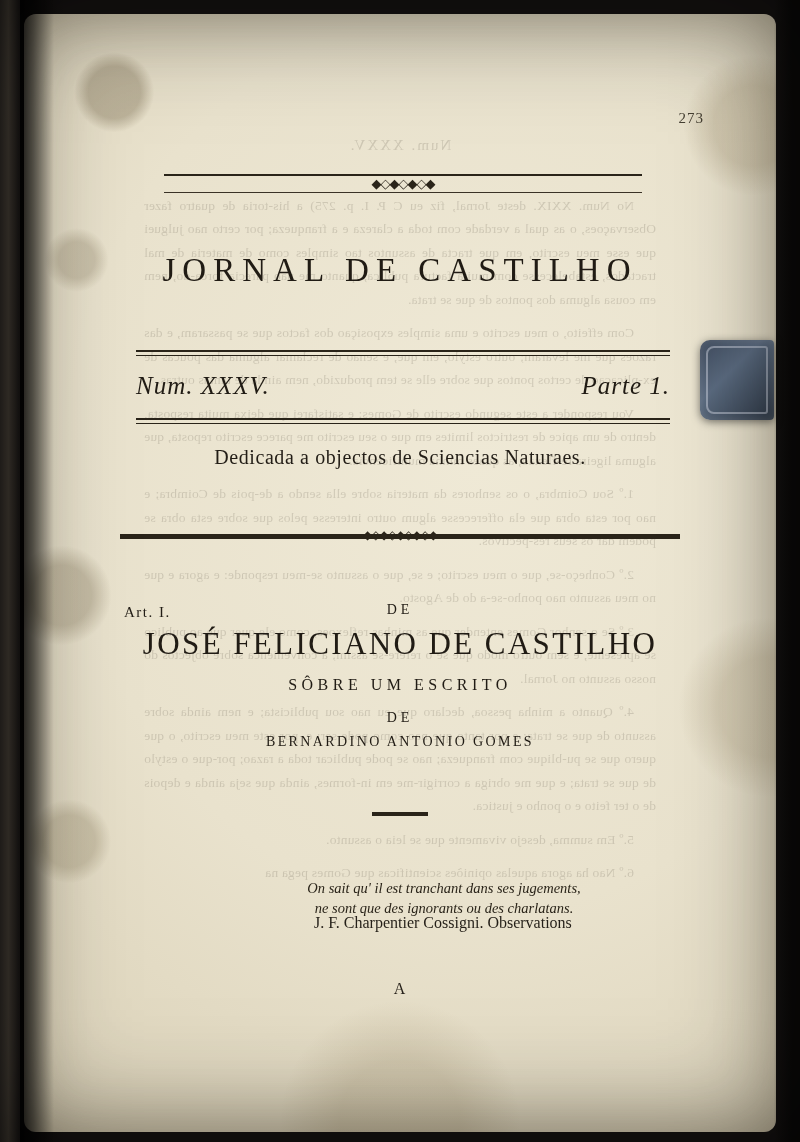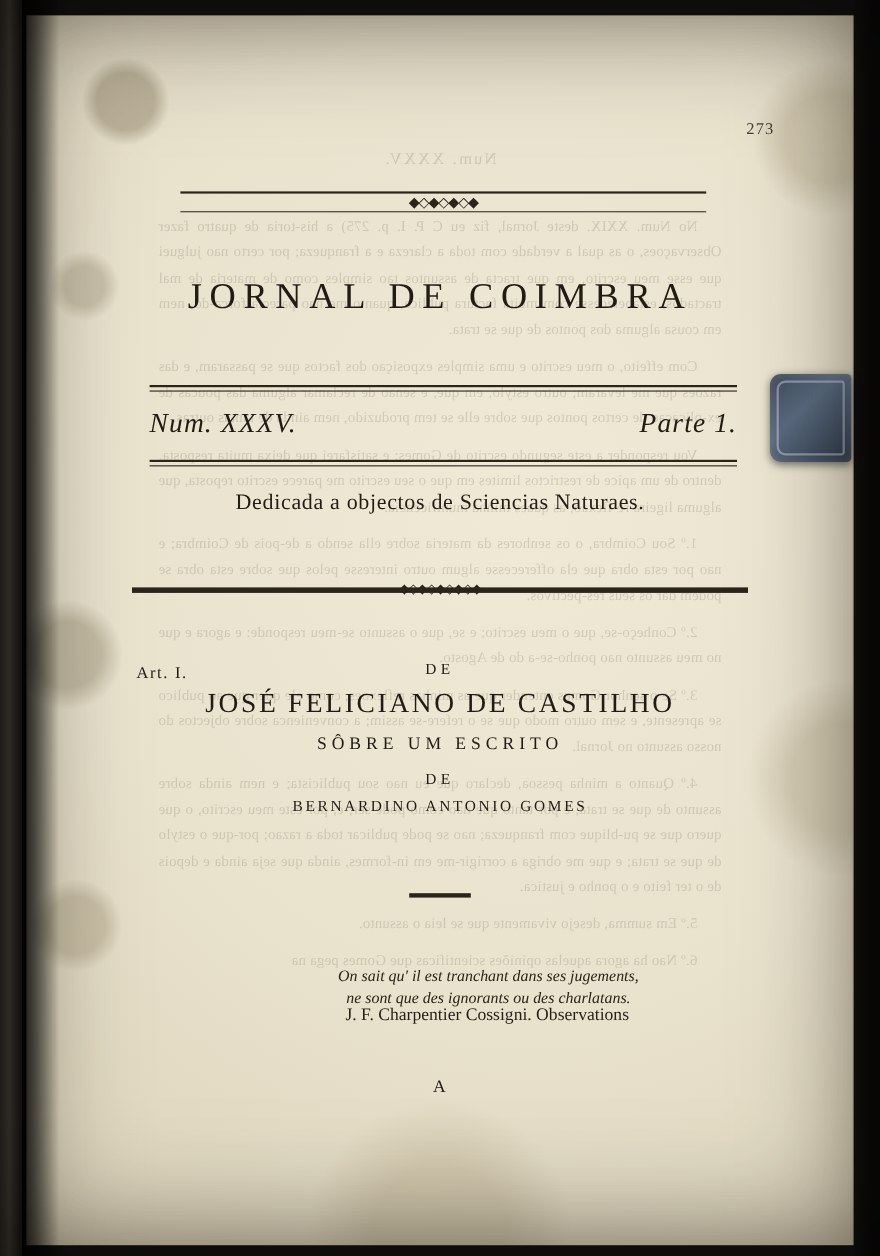--- a/index.html
+++ b/index.html
@@ -44,20 +44,21 @@
   .paper {
     position: absolute;
     left: 24px;
     top: 14px;
     width: 752px;
     height: 1118px;
     background:
       radial-gradient(120% 90% at 60% 40%, #efe9d6 0%, #e9e2cd 45%, #ddd4bb 78%, #cfc5a9 100%);
     box-shadow: inset 0 0 60px rgba(120,100,60,0.25);
     overflow: hidden;
+    border-radius: 12px;
   }
   .paper::after {
     content: "";
     position: absolute;
     inset: 0;
     background:
       radial-gradient(circle at 12% 7%, rgba(90,75,45,0.30) 0 26px, rgba(0,0,0,0) 40px),
       radial-gradient(circle at 7% 22%, rgba(90,75,45,0.22) 0 18px, rgba(0,0,0,0) 32px),
       radial-gradient(circle at 5% 52%, rgba(90,75,45,0.26) 0 30px, rgba(0,0,0,0) 50px),
       radial-gradient(circle at 6% 74%, rgba(100,85,50,0.22) 0 26px, rgba(0,0,0,0) 42px),
@@ -259,21 +260,21 @@
     font-size: 31px;
     letter-spacing: 7px;
     margin-bottom: 16px;
   }
   .t-de {
     font-size: 14px;
     letter-spacing: 4px;
     margin: 10px 0 8px 0;
   }
   .t-author {
-    font-size: 25px;
+    font-size: 31px;
     letter-spacing: 2.4px;
     margin-bottom: 2px;
   }
   .t-sobre {
     font-size: 16px;
     letter-spacing: 4.5px;
     margin: 14px 0 16px 0;
   }
   .t-author2 {
     font-size: 14px;
@@ -358,21 +359,21 @@
     <div class="content">
 
       <div class="folio">273</div>
 
       <div class="rule-ornament">
         <div class="r-line" style="top:0px;"></div>
         <div class="r-line thin" style="top:18px;"></div>
         <div class="orn-center">◆◇◆◇◆◇◆</div>
       </div>
 
-      <div class="journal-title">JORNAL DE COIMBRA</div>
+      <div class="journal-title">JORNAL DE CASTILHO</div>
 
       <div class="rule-double" style="top:336px;">
         <div class="d1"></div>
         <div class="d2"></div>
       </div>
 
       <div class="numline">
         <span>Num. XXXV.</span>
         <span>Parte 1.</span>
       </div>

